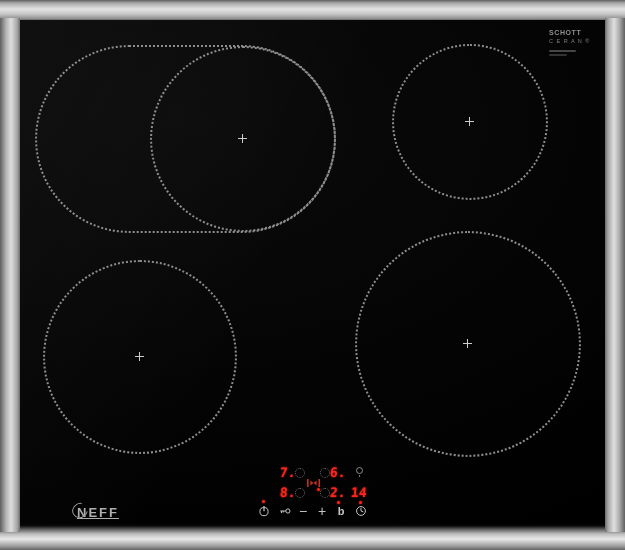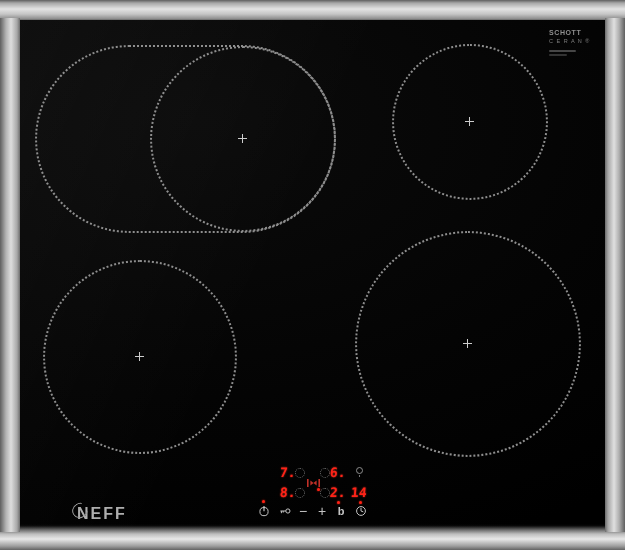--- a/index.html
+++ b/index.html
@@ -40,21 +40,21 @@
   
   .schott{position:absolute;left:529px;top:9px;color:#8f8f8f;line-height:1.25;}
   .schott .l1{font-size:7px;font-weight:bold;letter-spacing:.6px;}
   .schott .l2{font-size:5.5px;letter-spacing:1px;color:#7e7e7e;}
   .schott .fp{margin-top:5px;}
   .schott .fp i{display:block;height:2px;background:#464646;border-radius:1px;margin-bottom:2px;}
   .schott .fp .b1{width:27px;}
   .schott .fp .b2{width:18px;background:#333;}
   
   .neff{position:absolute;left:57px;top:485px;color:#aeaeae;font-weight:bold;
-        font-size:16px;letter-spacing:2px;}
+        font-size:13px;letter-spacing:2px;text-decoration:underline;}
   .neff .ring{position:absolute;left:-5px;top:-2px;width:16px;height:15px;border:1.5px solid #9a9a9a;
         border-radius:50%;border-right-color:transparent;transform:rotate(-35deg);}
   
   .panel{position:absolute;left:230px;top:440px;width:160px;height:66px;}
   .seg{position:absolute;font-family:"DejaVu Sans Mono",monospace;font-weight:bold;
        font-size:13px;line-height:13px;color:#ff2318;transform:skewX(-5deg);
        text-shadow:0 0 2px rgba(255,60,40,.75);}
   .s7{left:30px;top:6px;}  .s6{left:80px;top:6px;}
   .s8{left:30px;top:26px;} .s2{left:80px;top:26px;}
   .s14{left:101px;top:26px;}

